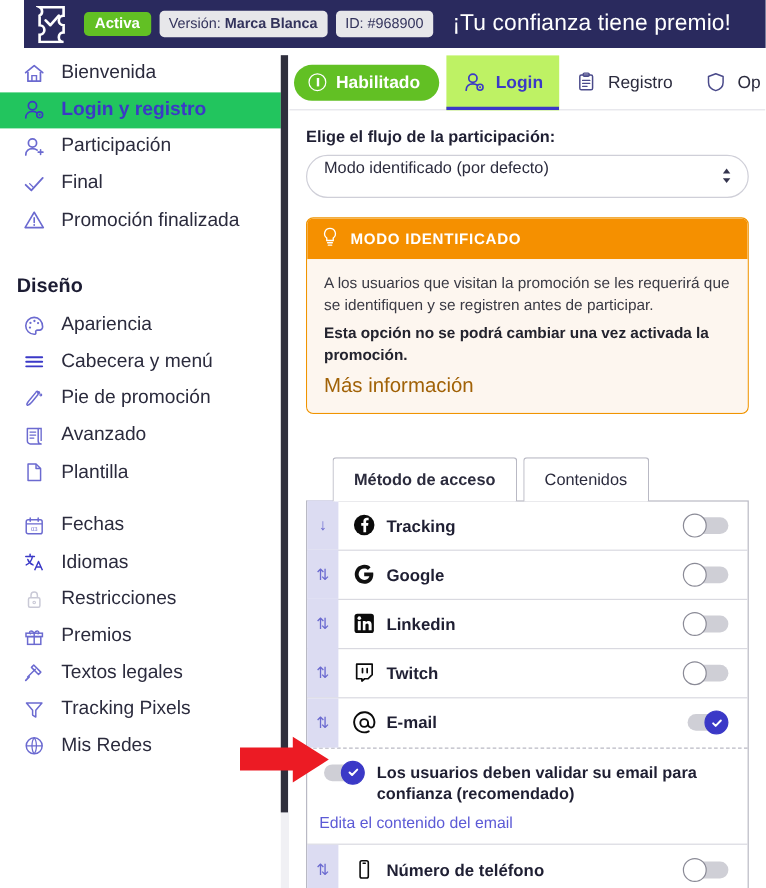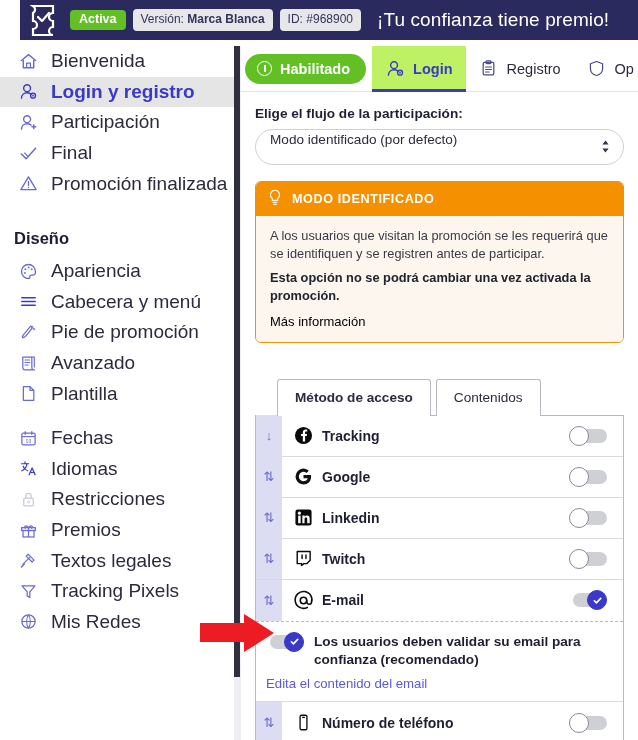--- a/index.html
+++ b/index.html
@@ -64,22 +64,22 @@
   }
   .collapse-chev { color: #3b39c7; font-size: 21px; line-height: 1; font-weight: 300; cursor: pointer; }
   .side-item {
     display: flex; align-items: center;
     height: 30.6px;
     padding-left: 18px;
     gap: 13px;
     cursor: pointer;
   }
   .side-item .ico { width: 20px; height: 20px; flex: 0 0 20px; display:flex; align-items:center; justify-content:center; }
-  .side-item .lbl { font-size: 19px; color: #2b2b3d; }
-  .side-item.active { background: #e5e5e5; }
+  .side-item .lbl { font-size: 16px; color: #2b2b3d; }
+  .side-item.active { background: #22c55e; }
   .side-item.active .lbl { color: #3b39c7; font-weight: bold; }
   .side-gap { height: 14px; }
 
   
   .outer-scroll-track {
     position: absolute; left: 234px; top: 46px;
     width: 7px; height: 694px; background: #f0f0f4;
   }
   .outer-scroll-thumb {
     position: absolute; left: 234px; top: 46px;
@@ -166,21 +166,21 @@
   }
   .callout-body {
     background: #fdf6ef; padding: 11px 14px 12px;
   }
   .callout-body p {
     font-size: 12.8px; color: #3a3a44; line-height: 1.38;
     margin-bottom: 7px;
   }
   .callout-body p.bold { font-weight: bold; color: #23232e; }
   .callout-link {
-    font-size: 13px; color: #000000; cursor: pointer;
+    font-size: 17px; color: #a16207; cursor: pointer;
   }
 
   
   .subtabs {
     display: flex; margin-top: 36px; padding-left: 22px;
   }
   .subtab {
     border: 1px solid #b9b9c4; border-bottom: none;
     background: #fff;
     padding: 10px 17px 11px;

